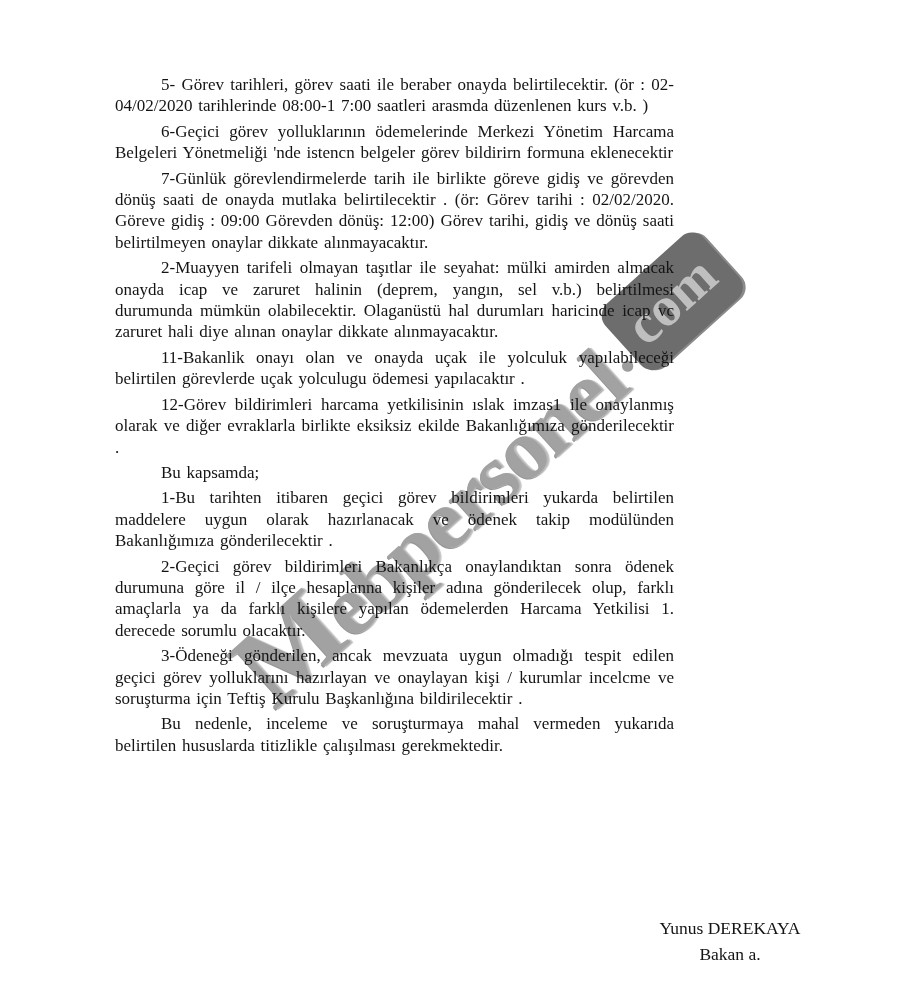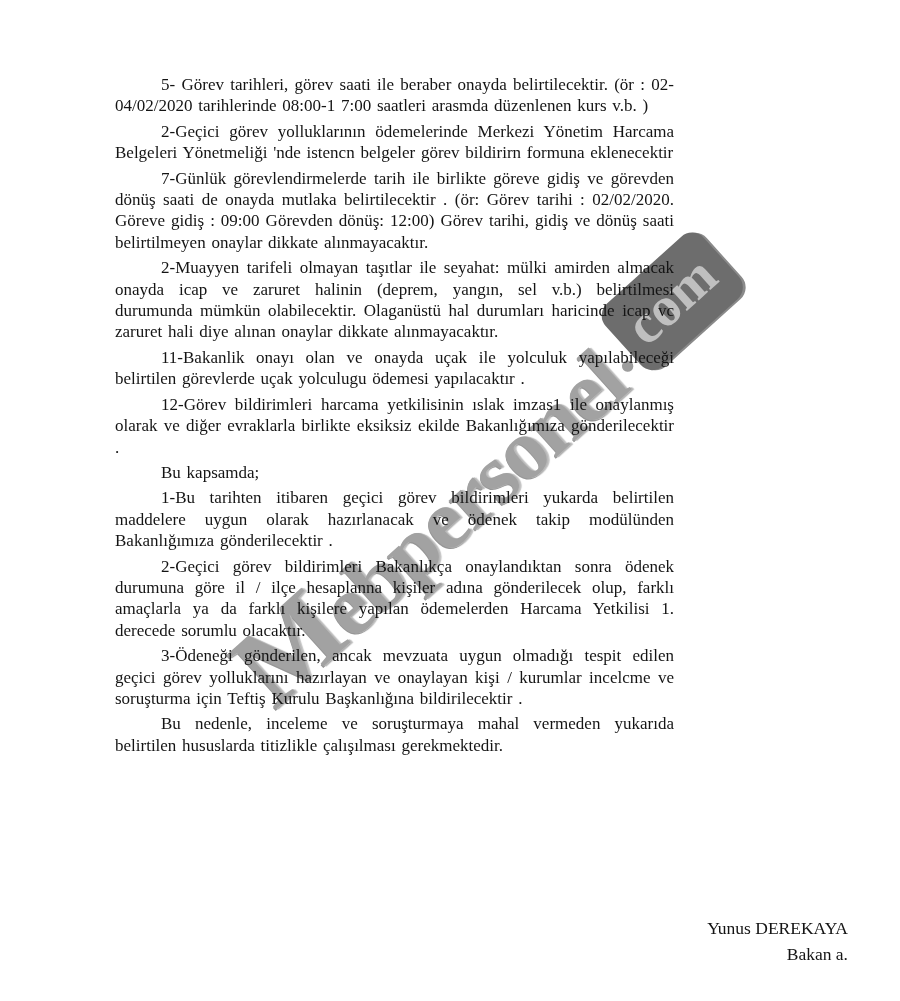--- a/index.html
+++ b/index.html
@@ -83,39 +83,39 @@
   p.gap-before {
   }
 
   
   .signature {
     position: absolute;
     left: 612px;
     top: 916px;
     width: 236px;
     z-index: 1;
-    text-align: right;
+    text-align: center;
     font-size: 17.5px;
     line-height: 25.6px;
   }
 </style>
 </head>
 <body>
 
 <div id="page">
 
   <div class="watermark">
     <span class="wm-main"><span class="wm-cap">M</span><span>ebpersonel</span></span>
     <span class="wm-dot">.</span>
     <span class="wm-box">com</span>
   </div>
 
   <div class="content">
     <p class="para">5- Görev tarihleri, görev saati ile beraber onayda belirtilecektir. (ör : 02-04/02/2020 tarihlerinde 08:00-1 7:00 saatleri arasmda düzenlenen kurs v.b. )</p>
-    <p class="para">2-Geçici görev yolluklarının ödemelerinde Merkezi Yönetim Harcama Belgeleri Yönetmeliği 'nde istencn belgeler görev bildirirn formuna eklenecektir</p>
+    <p class="para">6-Geçici görev yolluklarının ödemelerinde Merkezi Yönetim Harcama Belgeleri Yönetmeliği 'nde istencn belgeler görev bildirirn formuna eklenecektir</p>
     <p class="para">7-Günlük görevlendirmelerde tarih ile birlikte göreve gidiş ve görevden dönüş saati de onayda mutlaka belirtilecektir . (ör: Görev tarihi : 02/02/2020. Göreve gidiş : 09:00 Görevden dönüş: 12:00) Görev tarihi, gidiş ve dönüş saati belirtilmeyen onaylar dikkate alınmayacaktır.</p>
     <p class="para">2-Muayyen tarifeli olmayan taşıtlar ile seyahat: mülki amirden almacak onayda icap ve zaruret halinin (deprem, yangın, sel v.b.) belirtilmesi durumunda mümkün olabilecektir. Olaganüstü hal durumları haricinde icap vc zaruret hali diye alınan onaylar dikkate alınmayacaktır.</p>
     <p class="para">11-Bakanlik onayı olan ve onayda uçak ile yolculuk yapılabileceği belirtilen görevlerde uçak yolculugu ödemesi yapılacaktır .</p>
     <p class="para">12-Görev bildirimleri harcama yetkilisinin ıslak imzas1 ile onaylanmış olarak ve diğer evraklarla birlikte eksiksiz ekilde Bakanlığımıza gönderilecektir .</p>
     <p class="para gap-before">Bu kapsamda;</p>
     <p class="para">1-Bu tarihten itibaren geçici görev bildirimleri yukarda belirtilen maddelere uygun olarak hazırlanacak ve ödenek takip modülünden Bakanlığımıza gönderilecektir .</p>
     <p class="para">2-Geçici görev bildirimleri Bakanlıkça onaylandıktan sonra ödenek durumuna göre il / ilçe hesaplanna kişiler adına gönderilecek olup, farklı amaçlarla ya da farklı kişilere yapılan ödemelerden Harcama Yetkilisi 1. derecede sorumlu olacaktır.</p>
     <p class="para">3-Ödeneği gönderilen, ancak mevzuata uygun olmadığı tespit edilen geçici görev yolluklarını hazırlayan ve onaylayan kişi / kurumlar incelcme ve soruşturma için Teftiş Kurulu Başkanlığına bildirilecektir .</p>
     <p class="para">Bu nedenle, inceleme ve soruşturmaya mahal vermeden yukarıda belirtilen hususlarda titizlikle çalışılması gerekmektedir.</p>
   </div>

